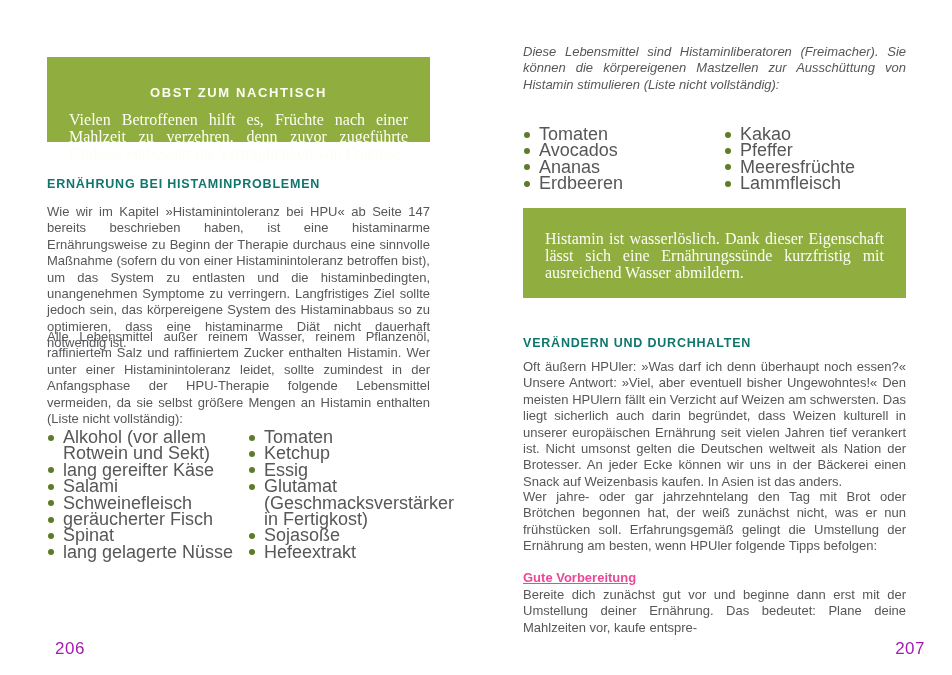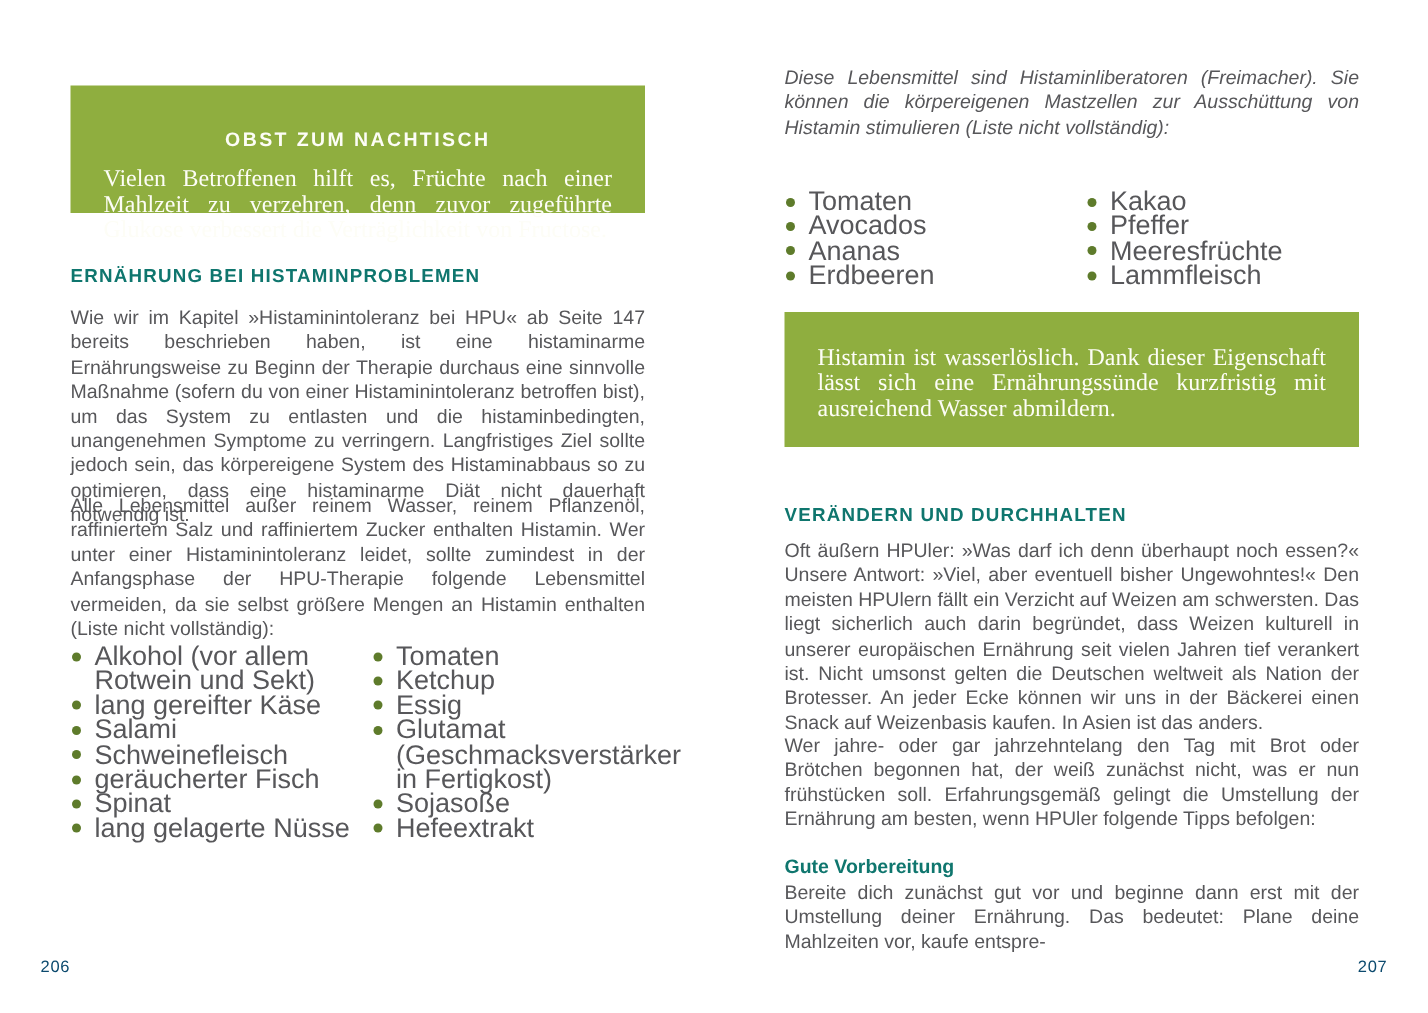--- a/index.html
+++ b/index.html
@@ -58,23 +58,24 @@
 
   h2.section {
     margin: 0;
     color: #0f766e;
     font-size: 12.5px;
     font-weight: bold;
     letter-spacing: 0.8px;
   }
   .subhead {
     margin: 0;
-    color: #0f766e;
+    color: #ec4899;
     font-size: 13px;
     font-weight: bold;
+    text-decoration: underline;
   }
 
   .cols { display: flex; }
   .cols .c1 { width: 201px; flex: 0 0 201px; }
   .cols .c2 { flex: 1; }
   ul.bullets {
     list-style: none;
     margin: 0;
     padding: 0;
   }
@@ -92,23 +93,24 @@
     width: 6px;
     height: 6px;
     border-radius: 50%;
     background: #5e7b2b;
   }
   .wide { width: 412px; }
 
   .pagenum {
     position: absolute;
     top: 639px;
-    font-size: 11px;
-    color: #0c4a6e;
+    font-size: 17px;
+    color: #a21caf;
     letter-spacing: 0.5px;
+    margin-left: 28px;
   }
   .pagenum.left  { left: 27px; }
   .pagenum.right { right: 27px; text-align: right; }
 </style>
 </head>
 <body>
 
 <div class="spread">
 
   <div class="col col-left">

